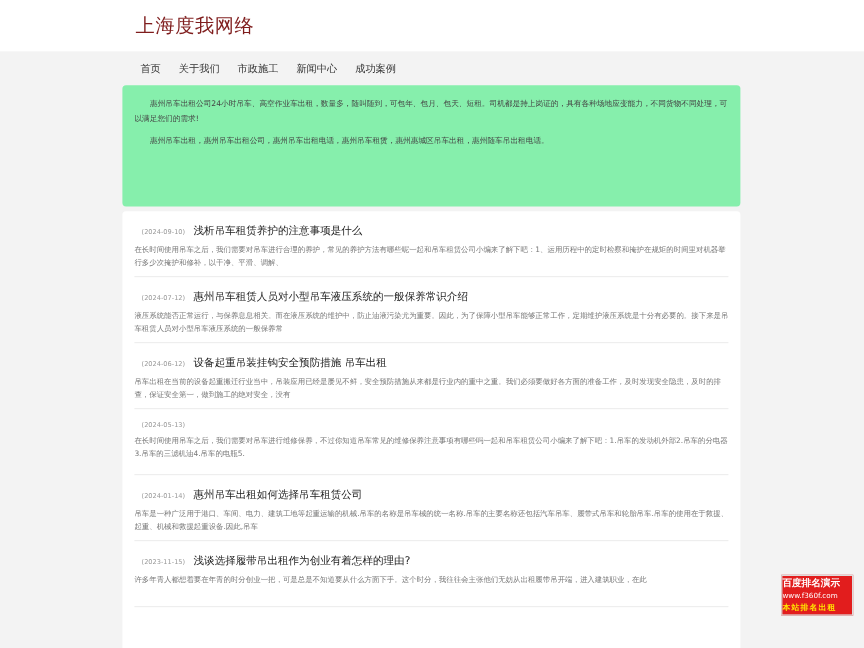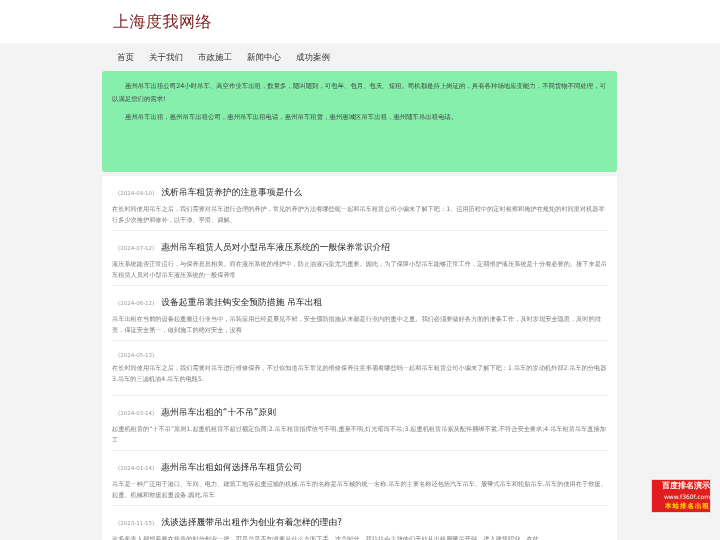--- a/index.html
+++ b/index.html
@@ -11,21 +11,21 @@
   .nav ul { list-style: none; position: absolute; left: 117px; top: 9px; display: flex; }
   .nav li { font-size: 8.5px; color: #333; margin-right: 15px; cursor: pointer; }
   .intro { position: absolute; left: 102px; top: 71px; width: 515px; height: 101px; background: #86efac; padding: 9px 10px 0 10px; border-radius: 3px; }
   .intro p { font-size: 6.4px; line-height: 12.5px; color: #444; text-indent: 13px; margin-bottom: 6px; }
   .news { position: absolute; left: 102px; top: 176px; width: 515px; height: 370px; background: #fff; padding: 0 10px; border-radius: 3px; }
   .item { height: 55px; border-bottom: 1px solid #eee; padding-top: 11px; }
   .item-head { display: flex; align-items: baseline; margin-bottom: 5px; }
   .date { font-size: 5.5px; color: #999; margin-left: 6px; margin-right: 7px; }
   .title { font-size: 8.8px; color: #222; cursor: pointer; }
   .summary { font-size: 6.2px; color: #777; line-height: 10.5px; }
-  .badge { position: absolute; left: 651px; top: 479px; width: 60px; height: 34px; background: #e21d1d; color: #fff; text-align: right; border: 1px solid #ddd; }
+  .badge { position: absolute; left: 651px; top: 479px; width: 60px; height: 34px; background: #e21d1d; color: #fff; text-align: left; border: 1px solid #ddd; }
   .badge .b1 { font-size: 8px; font-weight: bold; line-height: 12px; }
   .badge .b2 { font-size: 6px; line-height: 9px; }
   .badge .b3 { font-size: 6.5px; font-weight: bold; color: #ffe600; line-height: 10px; letter-spacing: 1px; }
 </style>
 </head>
 <body>
 
 <div class="header">
   <h1 class="site-title">上海度我网络</h1>
 </div>
@@ -68,27 +68,20 @@
     <div class="summary">吊车出租在当前的设备起重搬迁行业当中，吊装应用已经是屡见不鲜，安全预防措施从来都是行业内的重中之重。我们必须要做好各方面的准备工作，及时发现安全隐患，及时的排查，保证安全第一，做到施工的绝对安全，没有</div>
   </div>
   <div class="item">
     <div class="item-head">
         <span class="date">(2024-05-13)</span>
       </div>
     <div class="summary">在长时间使用吊车之后，我们需要对吊车进行维修保养，不过你知道吊车常见的维修保养注意事项有哪些吗一起和吊车租赁公司小编来了解下吧：1.吊车的发动机外部2.吊车的分电器3.吊车的三滤机油4.吊车的电瓶5.</div>
   </div>
   <div class="item">
     <div class="item-head">
-        <span class="date">(2024-03-14)</span>
-        <a class="title">惠州吊车出租的“十不吊”原则</a>
-      </div>
-    <div class="summary">起重机租赁的“十不吊”原则1.起重机租赁不超过额定负荷;2.吊车租赁指挥信号不明,重量不明,灯光暗而不吊;3.起重机租赁吊索及配件捆绑不紧,不符合安全要求;4.吊车租赁吊车直接加工</div>
-  </div>
-  <div class="item">
-    <div class="item-head">
         <span class="date">(2024-01-14)</span>
         <a class="title">惠州吊车出租如何选择吊车租赁公司</a>
       </div>
     <div class="summary">吊车是一种广泛用于港口、车间、电力、建筑工地等起重运输的机械.吊车的名称是吊车械的统一名称.吊车的主要名称还包括汽车吊车、履带式吊车和轮胎吊车.吊车的使用在于救援、起重、机械和救援起重设备.因此,吊车</div>
   </div>
   <div class="item">
     <div class="item-head">
         <span class="date">(2023-11-15)</span>
         <a class="title">浅谈选择履带吊出租作为创业有着怎样的理由?</a>
       </div>

